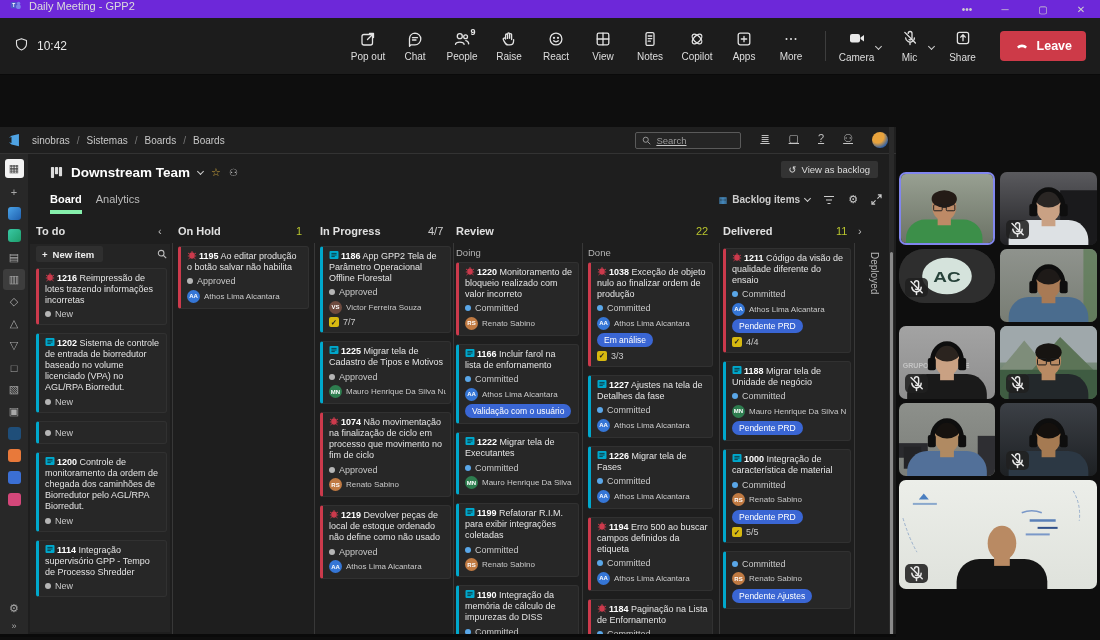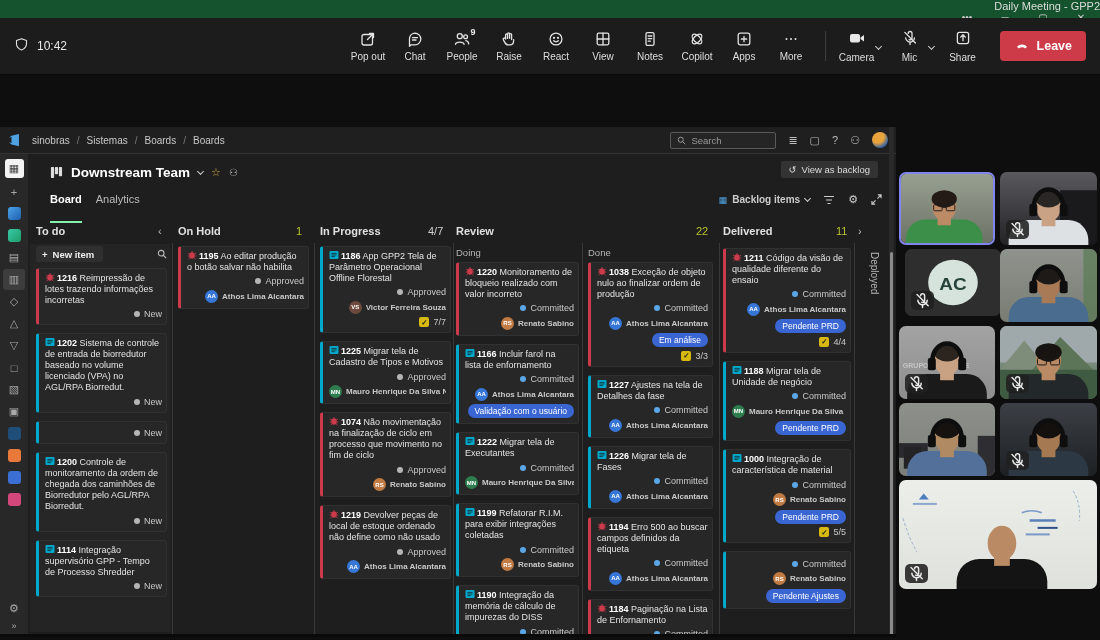--- a/index.html
+++ b/index.html
@@ -1,74 +1,74 @@
 <!DOCTYPE html>
 <html><head>
 <meta charset="utf-8">
 <style>
 *{margin:0;padding:0;box-sizing:border-box;font-family:"Liberation Sans",sans-serif;}
 html,body{width:1100px;height:640px;background:#0e0e0e;overflow:hidden;}
 .win{position:absolute;inset:0;}
-.titlebar{position:absolute;left:0;top:0;right:0;height:18px;background:#14532d;display:flex;align-items:flex-end;color:#ddd;font-size:11px;flex-direction:column;}
+.titlebar{position:absolute;left:0;top:0;right:0;height:18px;background:#6d28d9;display:flex;align-items:flex-start;color:#ddd;font-size:11px;}
 .tlogo{width:11px;height:11px;margin:0 8px 0 10px;}
 .tb-right{margin-left:auto;display:flex;align-items:center;height:100%;}
 .winbtn{width:38px;height:100%;display:flex;align-items:center;justify-content:center;color:#cfcfcf;font-size:10px;}
 .toolbar{position:absolute;left:0;top:18px;right:0;height:57px;background:#1c1c1c;display:flex;align-items:center;border-bottom:1px solid #0a0a0a;}
 .timer{display:flex;align-items:center;color:#e8e8e8;font-size:12px;gap:8px;margin-left:14px;}
 .btns{display:flex;align-items:center;margin-left:auto;}
 .tbtn{width:47px;display:flex;flex-direction:column;align-items:center;gap:3px;color:#dedede;font-size:10px;position:relative;}
 .tbtn svg{display:block;}
 .badge9{position:absolute;top:-3px;right:10px;font-size:9px;font-weight:bold;color:#e8e8e8;}
 .divider{width:1px;height:30px;background:#3d3d3d;margin:0 10px;}
 .devgrp{display:flex;align-items:flex-start;}
 .devbtn{display:flex;flex-direction:column;align-items:center;gap:3px;color:#dedede;font-size:10px;width:42px;}
 .chevbox{margin-top:6px;margin-right:8px;margin-left:-2px;}
 .chev{display:inline-block;width:5px;height:5px;border-right:1.3px solid #cfcfcf;border-bottom:1.3px solid #cfcfcf;transform:rotate(45deg);}
 .leave{background:#cd3a48;color:#fff;border-radius:4px;height:30px;display:flex;align-items:center;gap:7px;padding:0 14px;font-size:12.5px;font-weight:bold;margin:0 14px 0 16px;}
 .stage{position:absolute;left:0;top:76px;right:0;bottom:0;background:#0e0e0e;}
 .share{position:absolute;left:0;top:51px;width:896px;height:510px;background:#1e1e1e;overflow:hidden;}
 .dnav{position:absolute;left:0;top:0;right:0;height:27px;background:#1f1f1f;border-bottom:1px solid #333;display:flex;align-items:center;color:#c8c8c8;font-size:10px;}
 .crumb{display:flex;gap:7px;align-items:center;margin-left:10px;}
 .crumb .sep{color:#777;}
-.dnav-right{margin-left:auto;display:flex;align-items:center;gap:12px;margin-right:8px;}
+.dnav-right{margin-left:auto;display:flex;align-items:flex-start;gap:19px;margin-right:8px;text-decoration:underline;}
 .searchbox{width:106px;height:17px;border:1px solid #5a5a5a;border-radius:2px;background:#252525;display:flex;align-items:center;gap:5px;color:#9a9a9a;padding:0 6px;font-size:9.5px;}
 .dnav-ic{color:#bdbdbd;font-size:11px;}
 .dav{width:16px;height:16px;border-radius:50%;background:radial-gradient(circle at 35% 30%,#e8a33d 0 40%,#2d5fa8 75%);}
 .rail{position:absolute;left:0;top:27px;width:28px;bottom:0;background:#282828;display:flex;flex-direction:column;align-items:center;padding-top:5px;}
 .ritem{width:22px;height:21px;display:flex;align-items:center;justify-content:center;color:#a9a9a9;font-size:11px;border-radius:3px;margin-bottom:1px;}
 .ritem .chip{width:13px;height:13px;border-radius:3px;}
 .ritem.white{background:#f3f3f3;color:#444;width:19px;height:19px;margin-bottom:3px;}
 .ritem.active{background:#3d3d3d;}
 .rail-bottom{margin-top:auto;display:flex;flex-direction:column;align-items:center;gap:6px;padding-bottom:6px;color:#a9a9a9;}
 .bheader{position:absolute;left:28px;top:27px;right:0;height:88px;}
 .btitle{position:absolute;left:22px;top:11px;display:flex;align-items:center;gap:8px;color:#fff;}
 .btitle .name{font-size:13.5px;font-weight:bold;}
 .btitle .star{color:#c9a23c;font-size:11px;}
 .btitle .team{color:#bbb;font-size:10px;}
 .tabs{position:absolute;left:22px;top:39px;display:flex;gap:14px;font-size:11px;color:#bbb;}
-.tab.active{color:#fff;font-weight:bold;border-bottom:2px solid #86efac;padding-bottom:16px;}
+.tab.active{color:#fff;font-weight:bold;border-bottom:4px solid #86efac;padding-bottom:5px;}
 .viewback{position:absolute;right:18px;top:7px;background:#333;border-radius:2px;color:#ddd;font-size:9.5px;display:flex;align-items:center;gap:5px;padding:3px 8px;}
 .bctrl{position:absolute;right:14px;top:39px;display:flex;align-items:center;gap:13px;color:#ccc;font-size:10px;}
 .bctrl .bi{color:#4fa3e3;font-size:9px;}
 .cols{position:absolute;left:28px;top:27px;right:0;bottom:0;}
 .colhead{position:absolute;color:#e0e0e0;font-size:11px;font-weight:bold;top:71px;}
 .colhead.cnt{font-weight:normal;}
 .vline{position:absolute;top:89px;bottom:0;width:1px;background:#383838;}
 .colshade{position:absolute;top:90px;bottom:5px;background:#242424;}
 .stack{position:absolute;display:flex;flex-direction:column;gap:8px;}
 .subhead{position:absolute;top:93px;font-size:9.5px;color:#b5b5b5;}
 .newrow{display:flex;align-items:center;color:#eee;}
 .newbtn{background:#2f2f2f;border-radius:2px;font-size:9.5px;font-weight:bold;padding:2.5px 9px 2.5px 6px;display:flex;gap:5px;align-items:center;}
 .newrow .mag{margin-left:auto;color:#bbb;}
 .card{background:#272727;border:1px solid #313131;border-left:3px solid var(--bc);border-radius:3px;padding:3px 4px 5px 6px;color:#e4e4e4;}
 .card .trow{font-size:9px;line-height:1.22;}
 .card .trow b{color:#fff;margin-top:8px;}
 .card .wi{display:inline-block;vertical-align:-1px;margin-right:2px;}
-.crow{display:flex;align-items:center;gap:4px;margin-top:3.5px;font-size:9px;color:#c9c9c9;justify-content:flex-end;}
-.crow .nm{font-size:8px;white-space:nowrap;overflow:hidden;font-weight:bold;}
+.crow{display:flex;align-items:center;gap:4px;margin-top:3.5px;font-size:9px;color:#c9c9c9;}
+.crow .nm{font-size:8px;white-space:nowrap;overflow:hidden;}
 .dot{width:6px;height:6px;border-radius:50%;flex:none;}
 .av{width:13px;height:13px;border-radius:50%;flex:none;display:flex;align-items:center;justify-content:center;font-size:6px;color:#fff;font-weight:bold;}
 .pill{background:#3a66d4;color:#fff;font-size:8.5px;padding:2px 7px;border-radius:9px;display:inline-block;white-space:nowrap;}
 .chk{width:10px;height:10px;border-radius:2px;background:#d7b910;color:#222;font-size:7.5px;font-weight:bold;display:flex;align-items:center;justify-content:center;flex:none;}
 .deployed{position:absolute;right:16px;top:125px;color:#b5b5b5;font-size:10px;writing-mode:vertical-rl;}
 .pgscroll{position:absolute;right:2px;top:0;bottom:0;width:5px;background:#2a2a2a;}
 .pgscroll .thumb{position:absolute;left:1px;right:1px;top:125px;bottom:2px;background:#8a8a8a;border-radius:2px;}
 .videos{position:absolute;right:3px;top:96px;width:198px;}
 .vtile{position:absolute;border-radius:7px;overflow:hidden;background:#222;}
 .vtile.active{border:2.5px solid #8186ee;}
@@ -675,21 +675,21 @@
           </svg>
           <span class="mute">
             <svg width="12" height="12" viewBox="0 0 18 18" fill="none" stroke="#e8e8e8" stroke-width="1.4" stroke-linecap="round">
               <path d="M7.2 4.4a1.9 1.9 0 0 1 3.8 0V9a1.9 1.9 0 0 1-2.9 1.6"></path>
               <path d="M4.6 8.8A4.4 4.4 0 0 0 11.8 12M13.4 8.8c0 .8-.2 1.5-.5 2.2"></path>
               <path d="M9 13.4v2.2"></path>
               <path d="M3.8 3.4 14.4 14"></path>
             </svg>
           </span>
         </div>
-        <div class="vtile" style="left: 6px; top: 77px; width: 96px; height: 67px;">
+        <div class="vtile" style="left: 0px; top: 77px; width: 96px; height: 54px; border-radius: 25px;">
           <svg viewBox="0 0 96 73" preserveAspectRatio="none">
             <defs>
               <linearGradient id="gparticipant-3" x1="0" y1="0" x2="0" y2="1">
                 <stop offset="0" stop-color="#333"></stop>
                 <stop offset="1" stop-color="#222"></stop>
               </linearGradient>
             </defs>
             <rect width="96" height="73" fill="#2e2e2e"></rect>
             <circle cx="48" cy="36.5" r="24.82" fill="#d5e3dc"></circle>
             <text x="48" y="44.53" text-anchor="middle" font-size="18.98" fill="#27423a" font-weight="bold">AC</text>

